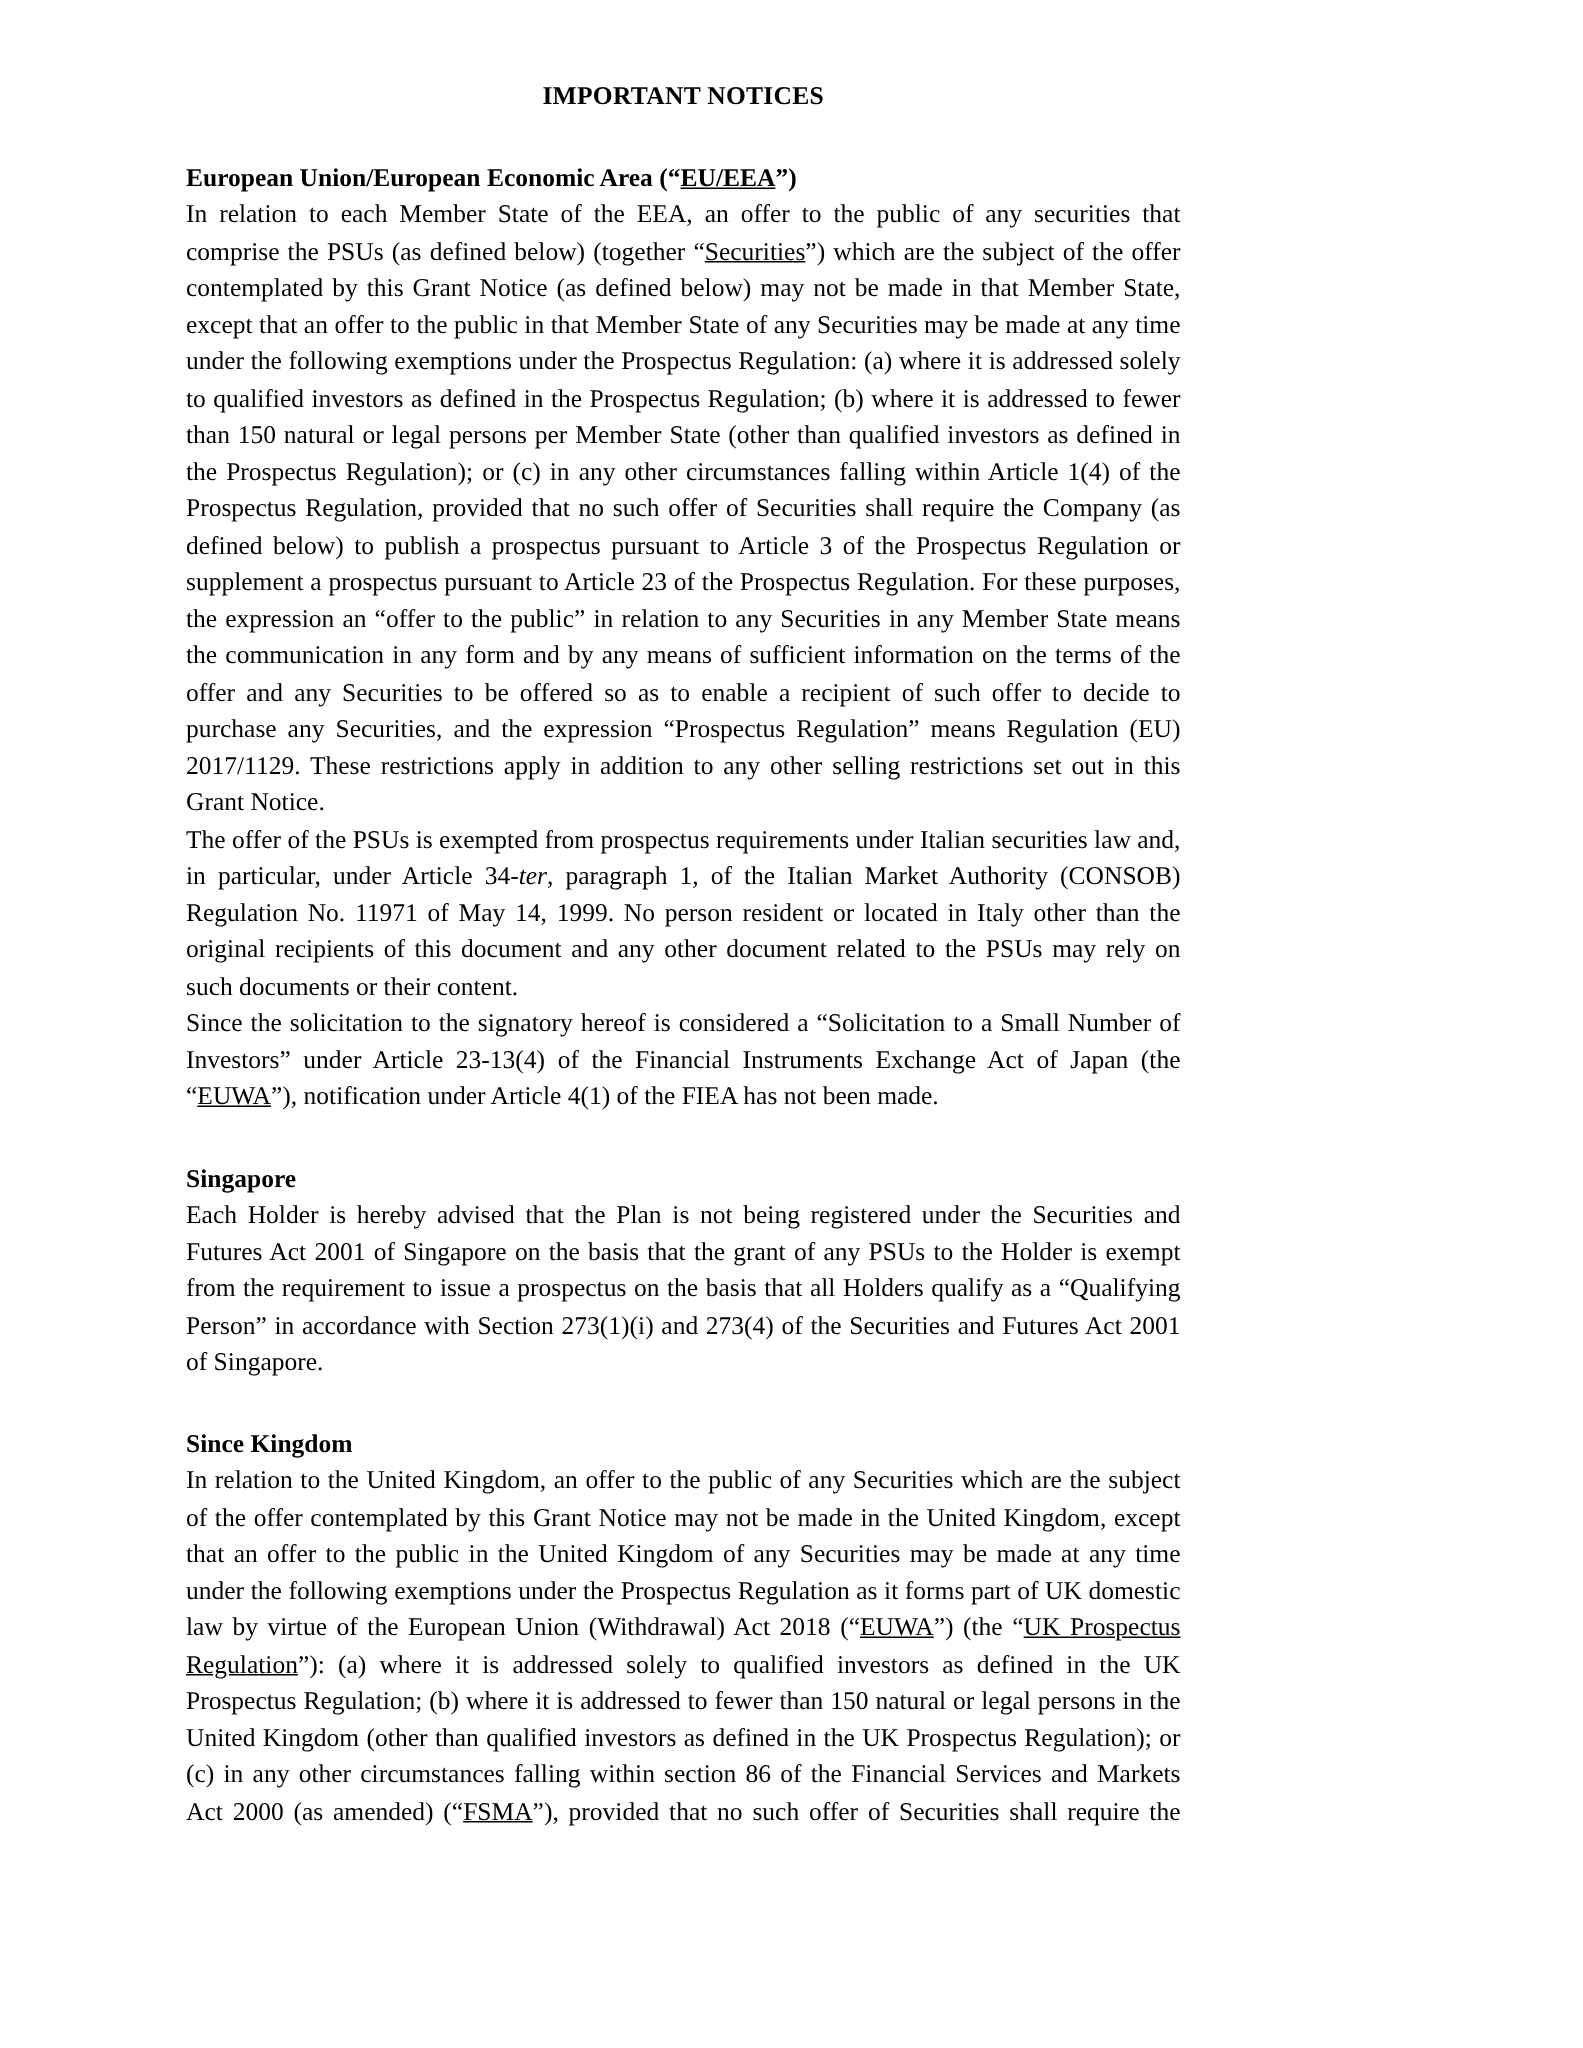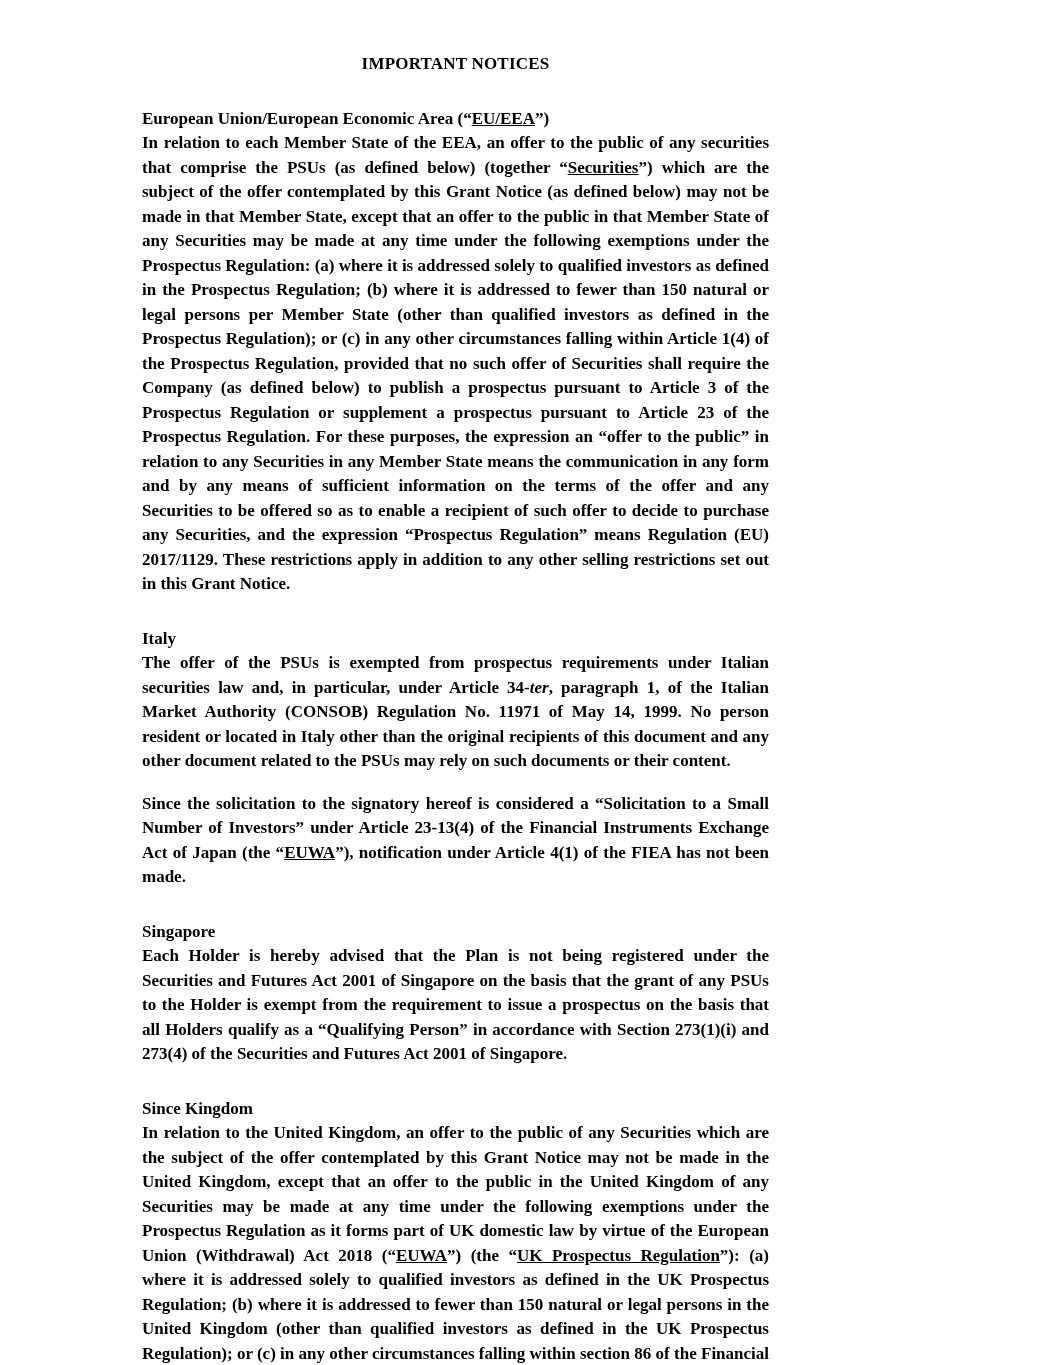--- a/index.html
+++ b/index.html
@@ -25,53 +25,51 @@
     overflow: hidden;
   }
   .doc-title {
     font-size: 17px;
     font-weight: bold;
     text-align: center;
     margin: 0 0 8px 0;
     letter-spacing: 0.2px;
   }
   section {
-    margin: 18px;
+    margin: 0;
   }
   .sec-heading {
     font-size: 17px;
     font-weight: bold;
     margin: 30px 0 0 0;
     text-align: left;
   }
   .body-para {
     margin: 0;
     text-align: justify;
-    font-weight: bold;
   }
   .body-para.cutoff {
     text-align-last: justify;
   }
   .u { text-decoration: underline; }
   .i { font-style: italic; }
 </style>
 </head>
 <body>
 
 <div class="page">
 
   <h1 class="doc-title">IMPORTANT NOTICES</h1>
 
   <section>
     <h2 class="sec-heading"><span>European Union/European Economic Area (“</span><span class="u">EU/EEA</span><span>”)</span></h2>
     <p class="body-para"><span>In relation to each Member State of the EEA, an offer to the public of any securities that comprise the PSUs (as defined below) (together “</span><span class="u">Securities</span><span>”) which are the subject of the offer contemplated by this Grant Notice (as defined below) may not be made in that Member State, except that an offer to the public in that Member State of any Securities may be made at any time under the following exemptions under the Prospectus Regulation: (a) where it is addressed solely to qualified investors as defined in the Prospectus Regulation; (b) where it is addressed to fewer than 150 natural or legal persons per Member State (other than qualified investors as defined in the Prospectus Regulation); or (c) in any other circumstances falling within Article 1(4) of the Prospectus Regulation, provided that no such offer of Securities shall require the Company (as defined below) to publish a prospectus pursuant to Article 3 of the Prospectus Regulation or supplement a prospectus pursuant to Article 23 of the Prospectus Regulation.  For these purposes, the expression an “offer to the public” in relation to any Securities in any Member State means the communication in any form and by any means of sufficient information on the terms of the offer and any Securities to be offered so as to enable a recipient of such offer to decide to purchase any Securities, and the expression “Prospectus Regulation” means Regulation (EU) 2017/1129.  These restrictions apply in addition to any other selling restrictions set out in this Grant Notice.</span></p>
   </section>
 
   <section>
-    <h2 class="sec-heading"><span>Italy</span></h2>
     <p class="body-para"><span>The offer of the PSUs is exempted from prospectus requirements under Italian securities law and, in particular, under Article 34-</span><span class="i">ter</span><span>, paragraph 1, of the Italian Market Authority (CONSOB) Regulation No. 11971 of May 14, 1999.  No person resident or located in Italy other than the original recipients of this document and any other document related to the PSUs may rely on such documents or their content.</span></p>
   </section>
 
   <section>
     <p class="body-para"><span>Since the solicitation to the signatory hereof is considered a “Solicitation to a Small Number of Investors” under Article 23-13(4) of the Financial Instruments Exchange Act of Japan (the “</span><span class="u">EUWA</span><span>”), notification under Article 4(1) of the FIEA has not been made.</span></p>
   </section>
 
   <section>
     <h2 class="sec-heading"><span>Singapore</span></h2>
     <p class="body-para"><span>Each Holder is hereby advised that the Plan is not being registered under the Securities and Futures Act 2001 of Singapore on the basis that the grant of any PSUs to the Holder is exempt from the requirement to issue a prospectus on the basis that all Holders qualify as a “Qualifying Person” in accordance with Section 273(1)(i) and 273(4) of the Securities and Futures Act 2001 of Singapore.</span></p>

